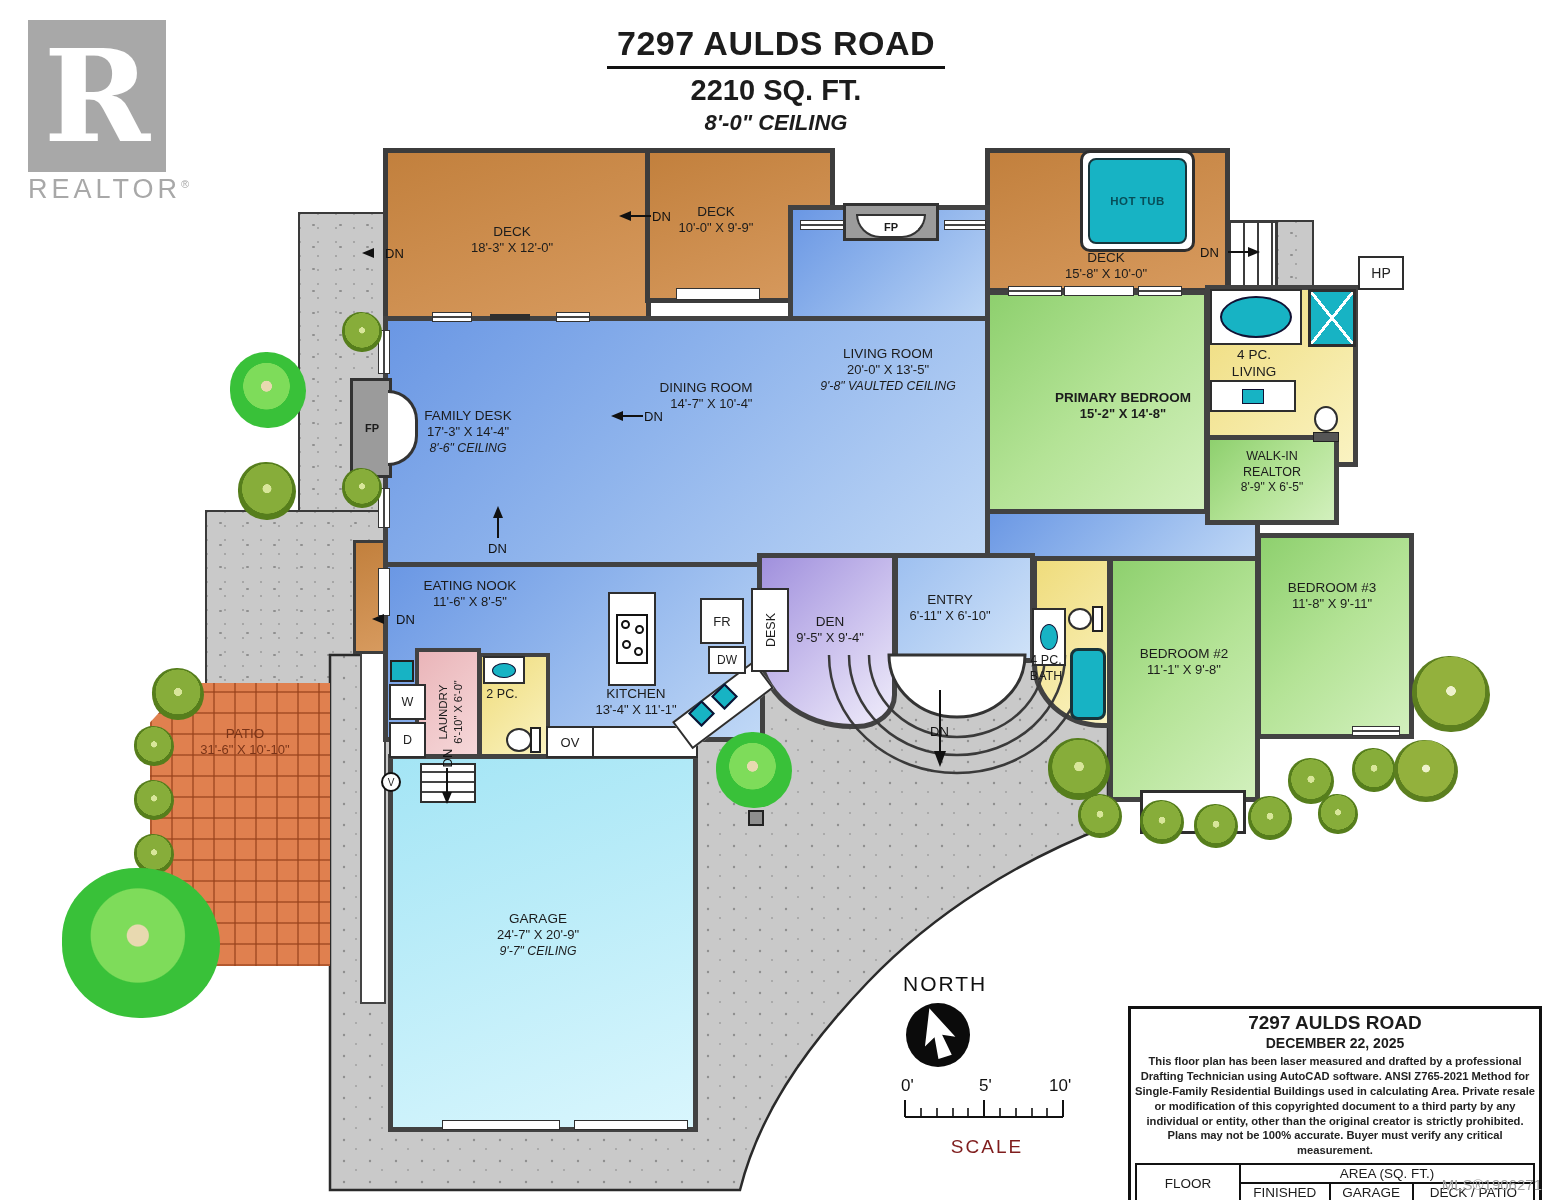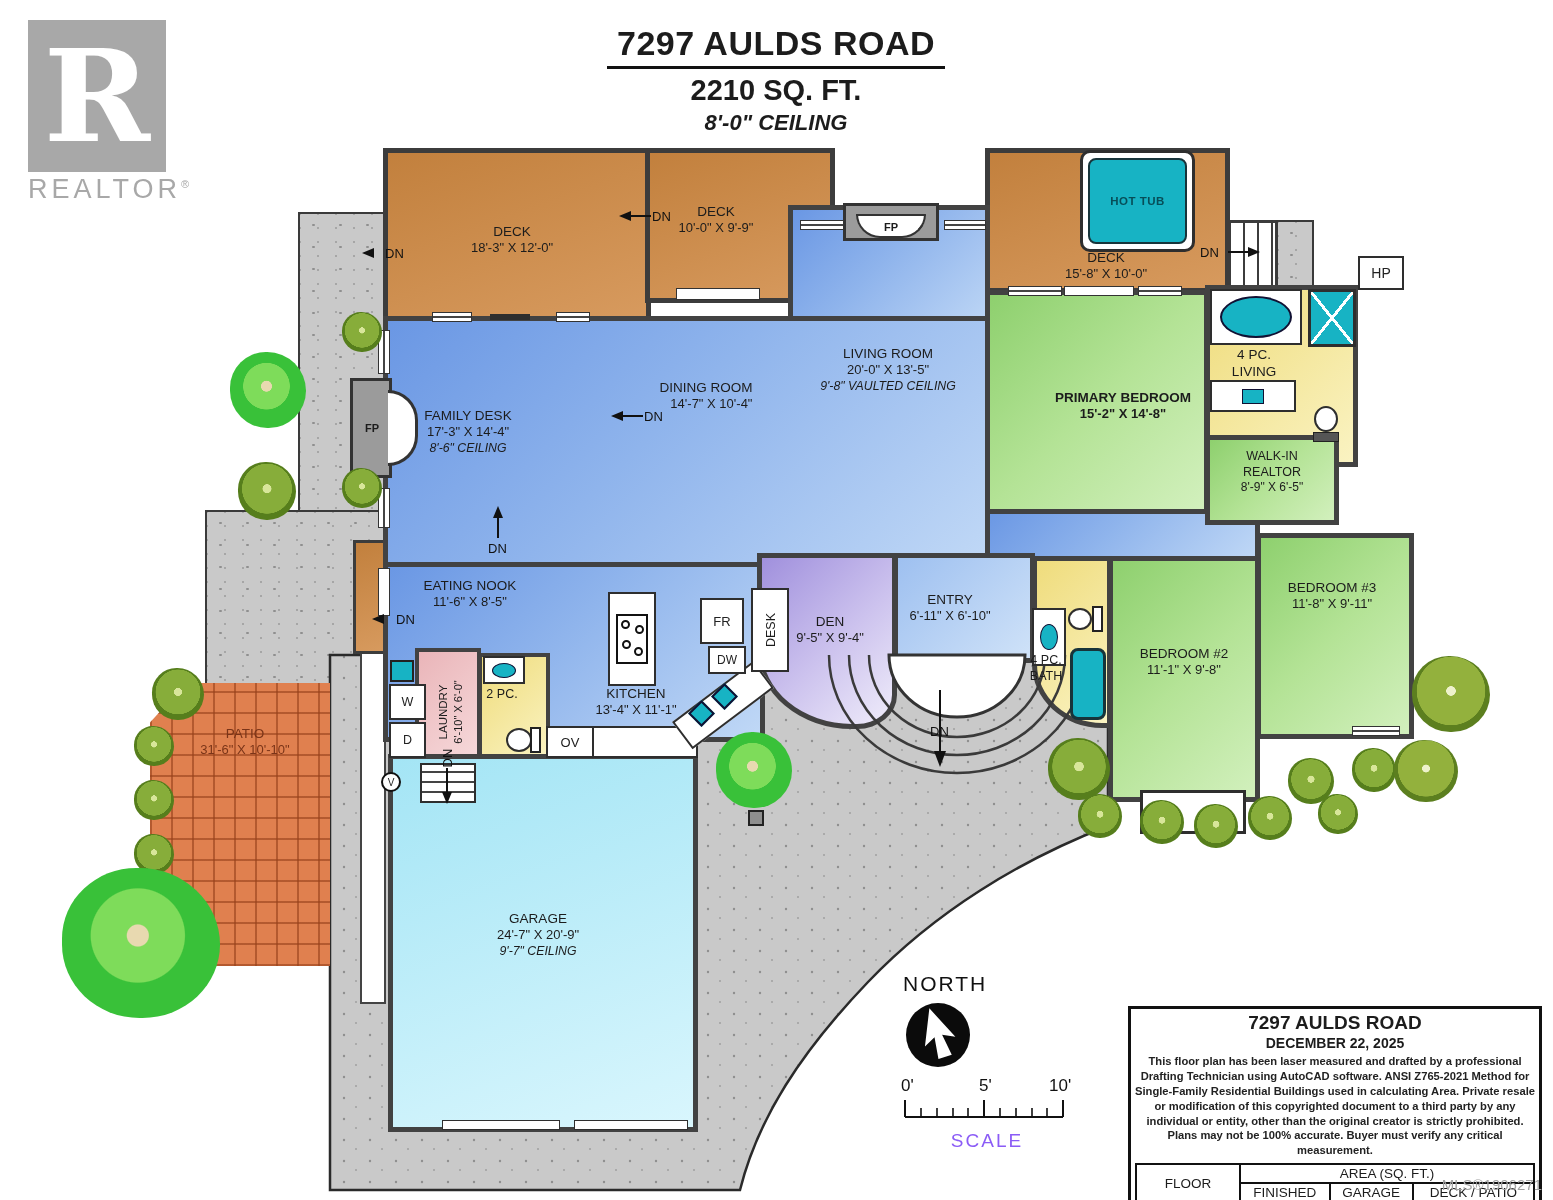--- a/index.html
+++ b/index.html
@@ -72,21 +72,21 @@
   .ib-addr{font-size:19px;font-weight:800;text-align:center;}
   .ib-date{font-size:14px;font-weight:700;text-align:center;margin-top:1px;}
   .ib-disc{font-size:11.2px;text-align:center;line-height:1.33;margin-top:3px;font-weight:600;color:#222;}
   .ib-table{width:100%;border-collapse:collapse;margin:5px 0 0;font-size:13.5px;}
   .ib-table td,.ib-table th{border:2px solid #111;text-align:center;padding:1px 2px;font-weight:400;}
   .mls{position:absolute;left:1360px;top:1176px;width:182px;text-align:right;color:#a2a2a2;font-size:15px;z-index:10;}
   .compass{position:absolute;left:903px;top:972px;width:168px;z-index:10;}
   .north-word{font-size:21px;letter-spacing:2px;color:#111;}
   .scalewrap{position:absolute;left:901px;top:1076px;width:172px;z-index:10;}
   .scalelbls{position:relative;height:20px;font-size:17px;color:#111;}
-  .scaleword{text-align:center;font-size:19px;letter-spacing:2px;margin-top:6px;color:#8b5cf6;}
+  .scaleword{text-align:center;font-size:19px;letter-spacing:2px;margin-top:12px;color:#7f1d1d;}
 </style>
 </head>
 <body>
 
 <div class="canvas">
 
   <div class="conc" style="left:298px;top:212px;width:90px;height:503px;"></div>
   <div class="conc" style="left:205px;top:510px;width:185px;height:205px;"></div>
   <svg class="abs" style="left:0;top:0;z-index:1;" width="1553" height="1200">
     <defs>

